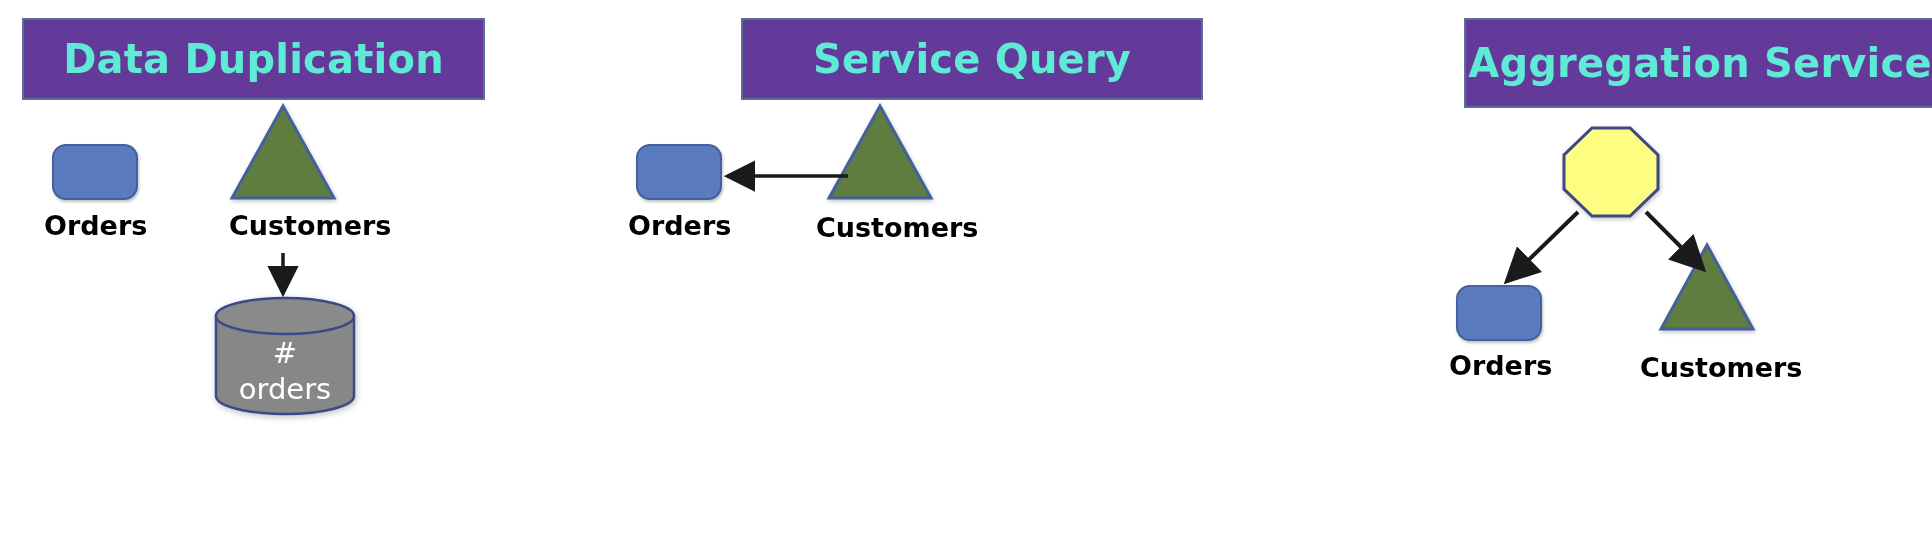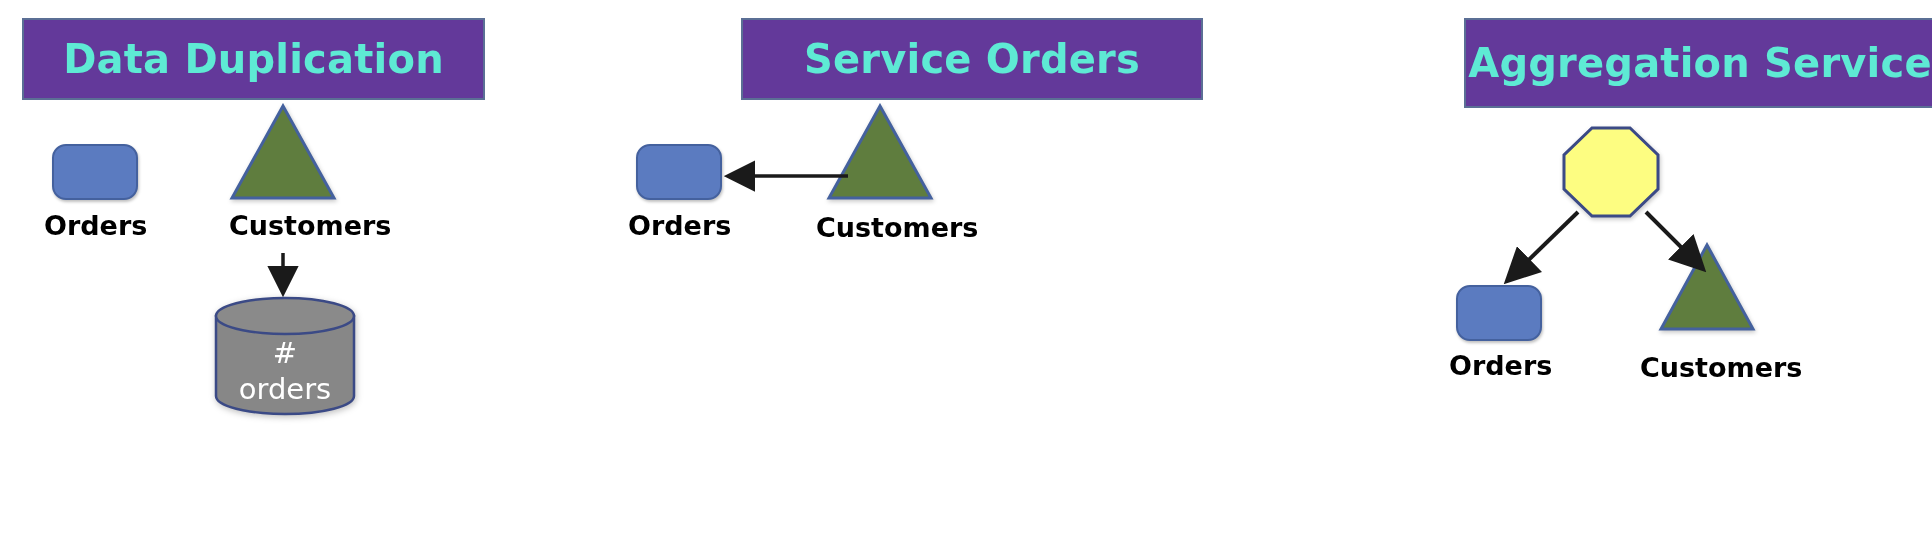--- a/index.html
+++ b/index.html
@@ -124,21 +124,21 @@
       <ellipse cx="72" cy="20" rx="69" ry="18" fill="#8a8a8a" stroke="#3b4a86" stroke-width="2.5"></ellipse>
     </svg>
     <div class="cyl-text" style="top:38px;">#</div>
     <div class="cyl-text" style="top:74px;">orders</div>
   </div>
 
 </div>
 
 <div class="panel" id="panel-service-query">
 
-  <div class="panel-header" id="header-service-query">Service Orders</div>
+  <div class="panel-header" id="header-service-query">Service Query</div>
 
   <div class="shape rect-service" style="left:16px; top:144px; width:86px; height:56px;"></div>
   <div class="node-label" style="left:8px; top:210px;">Orders</div>
 
   <div class="shape triangle-service" style="left:206px; top:103px;">
     <svg width="108" height="98" viewBox="0 0 108 98">
       <polygon points="54,3 105,95 3,95" fill="#5f7d3e" stroke="#44619e" stroke-width="3"></polygon>
     </svg>
   </div>
   <div class="node-label" style="left:196px; top:212px;">Customers</div>

